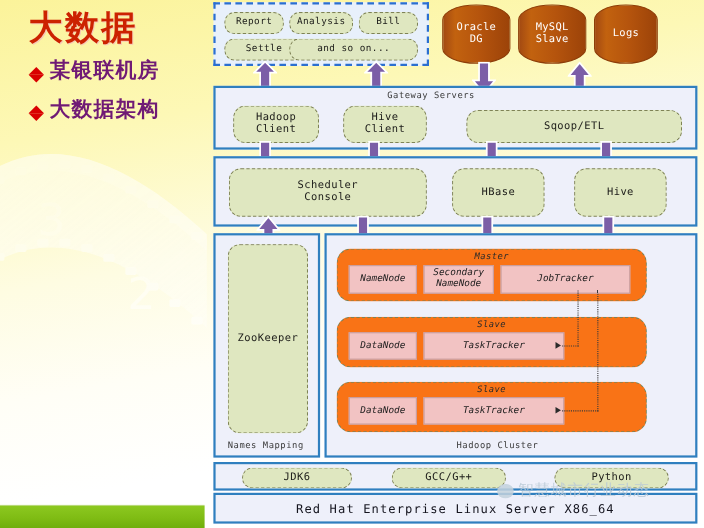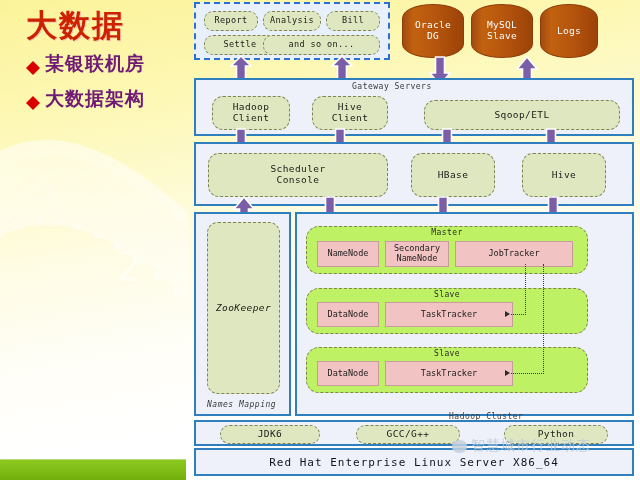--- a/index.html
+++ b/index.html
@@ -93,21 +93,21 @@
     position:absolute;box-sizing:border-box;
     background:#f2c3c3;
     border:1px solid #c79b9b;
     display:flex;align-items:center;justify-content:center;
     text-align:center;font-size:8.5px;color:#1c1c1c;line-height:1.15;
   }
 
   
   .group{
     position:absolute;box-sizing:border-box;
-    background:#bef264;border:1.6px dashed #7f8356;border-radius:13px;
+    background:#f97316;border:1.6px dashed #7f8356;border-radius:13px;font-style:italic;
   }
   .group-title{
     position:absolute;top:1px;left:0;right:0;text-align:center;
     font-size:8px;color:#2a2a2a;letter-spacing:.4px;
   }
 
   
   .cyl{
     position:absolute;
     display:flex;align-items:center;justify-content:center;
@@ -346,21 +346,21 @@
     <svg width="22" height="30" viewBox="0 0 22 30">
         <path d="M11 29 L21 17 L15.5 17 L15.5 1 L6.5 1 L6.5 17 L1 17 Z" fill="#7b5ea7" stroke="#ffffff" stroke-width="1.6"></path>
       </svg>
   </div>
   <div class="arrow" style="left:356px;top:196px;">
     <svg width="22" height="30" viewBox="0 0 22 30">
         <path d="M11 29 L21 17 L15.5 17 L15.5 1 L6.5 1 L6.5 17 L1 17 Z" fill="#7b5ea7" stroke="#ffffff" stroke-width="1.6"></path>
       </svg>
   </div>
 
-  <div class="panel" style="left:8px;top:212px;width:97px;height:204px;font-style:italic;">
+  <div class="panel" style="left:8px;top:212px;width:97px;height:204px;">
     <div class="node" style="left:11px;top:8px;width:73px;height:172px;">
       <span>ZooKeeper</span>
     </div>
     <div class="panel-label" style="left:11px;top:186px;">Names Mapping</div>
   </div>
 
   <div class="panel" style="left:109px;top:212px;width:339px;height:204px;">
 
     <div class="group" style="left:9px;top:12px;width:282px;height:48px;">
       <div class="group-title">Master</div>
@@ -396,21 +396,21 @@
     </div>
 
     <div class="dotline" style="left:228px;top:50px;height:51px;"></div>
     <div class="dothoriz" style="left:214px;top:100px;width:15px;"></div>
     <div class="dotarrowhead" style="left:208px;top:97px;transform:rotate(180deg);"></div>
 
     <div class="dotline" style="left:246px;top:50px;height:110px;"></div>
     <div class="dothoriz" style="left:214px;top:159px;width:33px;"></div>
     <div class="dotarrowhead" style="left:208px;top:156px;transform:rotate(180deg);"></div>
 
-    <div class="panel-label" style="left:118px;top:198px;margin-left:34px;">Hadoop Cluster</div>
+    <div class="panel-label" style="left:118px;top:186px;">Hadoop Cluster</div>
   </div>
 
   <div class="panel" style="left:8px;top:420px;width:440px;height:26px;">
     <div class="node pill" style="left:24px;top:3px;width:100px;height:19px;">
       <span>JDK6</span>
     </div>
     <div class="node pill" style="left:160px;top:3px;width:104px;height:19px;">
       <span>GCC/G++</span>
     </div>
     <div class="node pill" style="left:308px;top:3px;width:104px;height:19px;">

